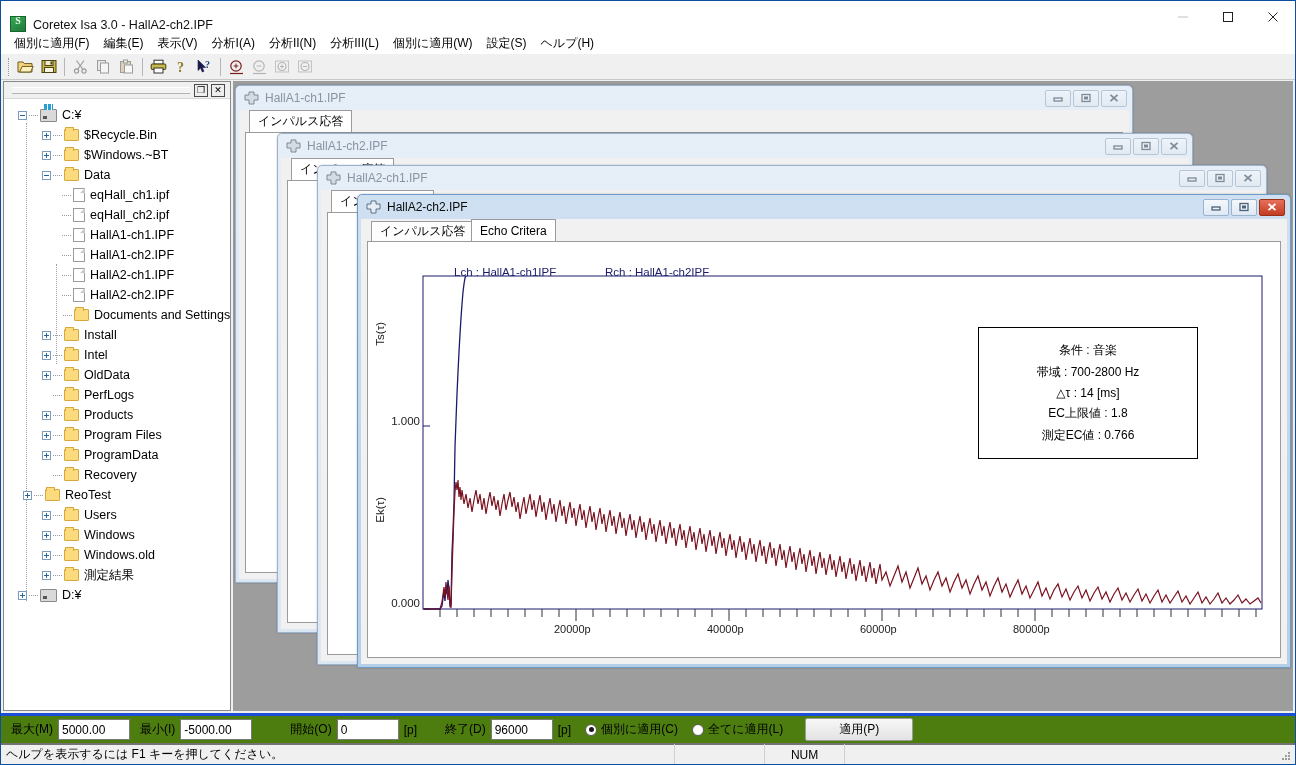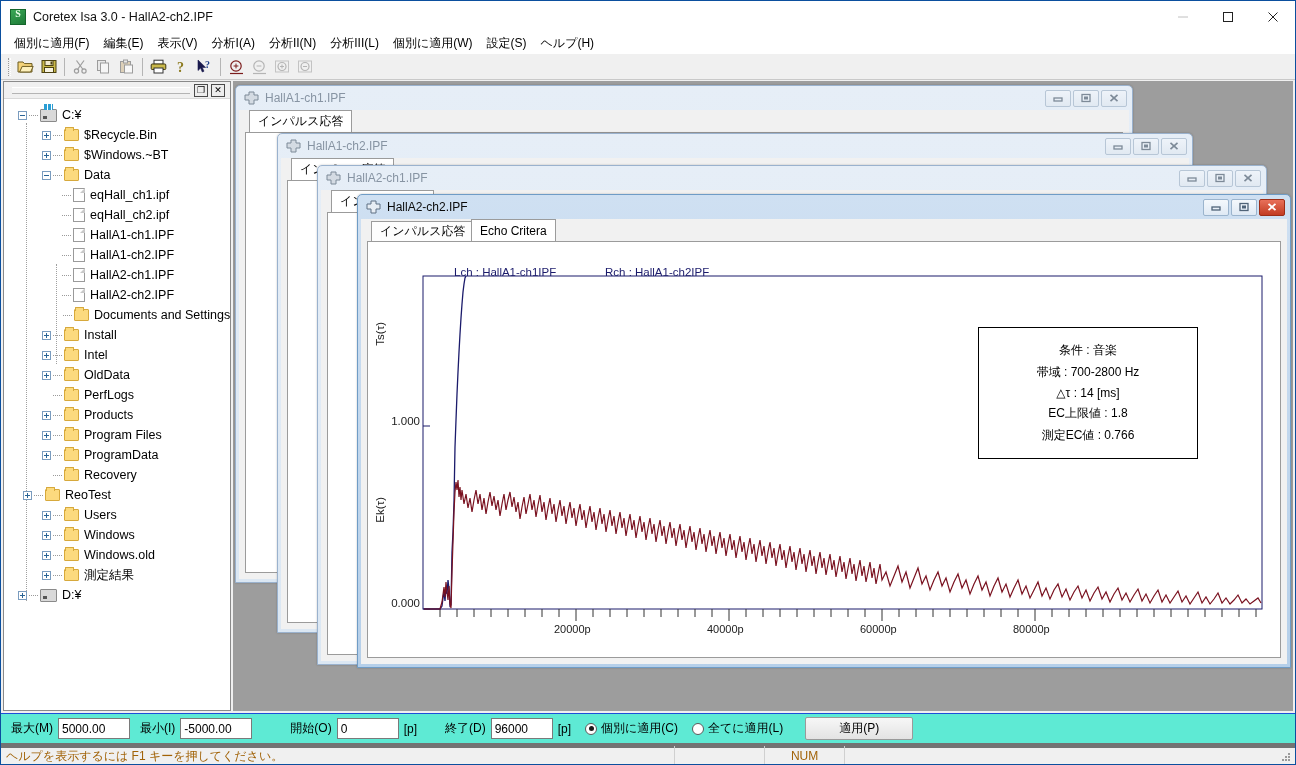--- a/index.html
+++ b/index.html
@@ -16,21 +16,21 @@
     background: #f0f0f0;
     border: 1px solid #0b4f9e;
     overflow: hidden;
   }
 
   
   #titlebar {
     position: absolute; left: 0; top: 0;
     width: 1294px; height: 31px;
     background: #ffffff;
-    display: flex; align-items: center;
+    display: flex; align-items: flex-end;
   }
   #app-icon {
     width: 16px; height: 16px; margin-left: 9px; margin-right: 7px;
     background: linear-gradient(150deg,#3aa856 0%, #1e7a37 100%);
     border: 1px solid #15662c;
     position: relative; flex: 0 0 auto;
   }
   #app-icon::after {
     content: "S"; position: absolute; left: 0; right: 0; top: -2px;
     text-align: center; font-size: 10px; color: #eaffea; font-weight: bold;
@@ -222,21 +222,21 @@
   }
   #infobox {
     position: absolute; border: 1px solid #000; background: #fff;
     display: flex; flex-direction: column; align-items: center; justify-content: center;
     gap: 5px; font-size: 12px; color: #000; white-space: nowrap;
   }
 
   
   #ctlbar {
     position: absolute; left: 0; top: 712px; width: 1294px; height: 30px;
-    background: #5eead4; border-top: 1px solid #1d4ed8;
+    background: #4d7c0f; border-top: 3px solid #1d4ed8;
     display: flex; align-items: center; font-size: 12px; color: #000;
   }
   #ctlbar .lab { margin-left: 10px; margin-right: 5px; white-space: nowrap; }
   #ctlbar input.txt {
     height: 21px; border: 1px solid #7a7a7a; background: #fff;
     font-size: 12px; font-family: "Liberation Sans", sans-serif;
     padding: 0 3px; color: #000;
   }
   .unit { margin-left: 5px; }
   .radio-wrap { display: flex; align-items: center; margin-left: 14px; }
@@ -251,22 +251,22 @@
   #apply-btn {
     margin-left: 22px; width: 108px; height: 23px;
     border: 1px solid #9a9a9a; border-radius: 2px;
     background: linear-gradient(180deg,#f7f7f7 0%,#e3e3e3 100%);
     display: flex; align-items: center; justify-content: center; font-size: 12px;
   }
 
   
   #statusbar {
     position: absolute; left: 0; top: 742px; width: 1294px; height: 21px;
-    background: #f0f0f0; border-top: 5px solid #737373;
-    display: flex; align-items: center; font-size: 12px; color: #a16207;
+    background: #f0f0f0; border-top: 2px solid #737373;
+    display: flex; align-items: center; font-size: 12px; color: #000000;
   }
   #statusbar .sb-hint { margin-left: 5px; }
   .sb-cell {
     border-left: 1px solid #d0d0d0; height: 21px; display: flex;
     align-items: center; justify-content: center; font-size: 12px;
   }
   #grip {
     margin-left: auto; width: 16px; height: 16px; position: relative; margin-right: 2px;
   }
 </style>

